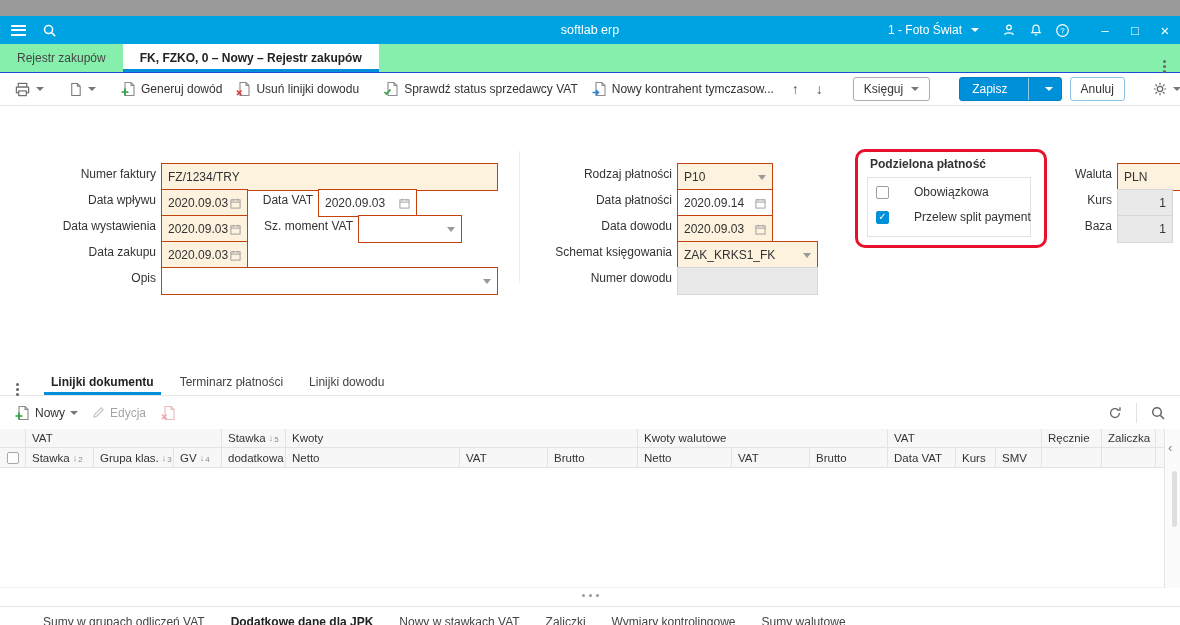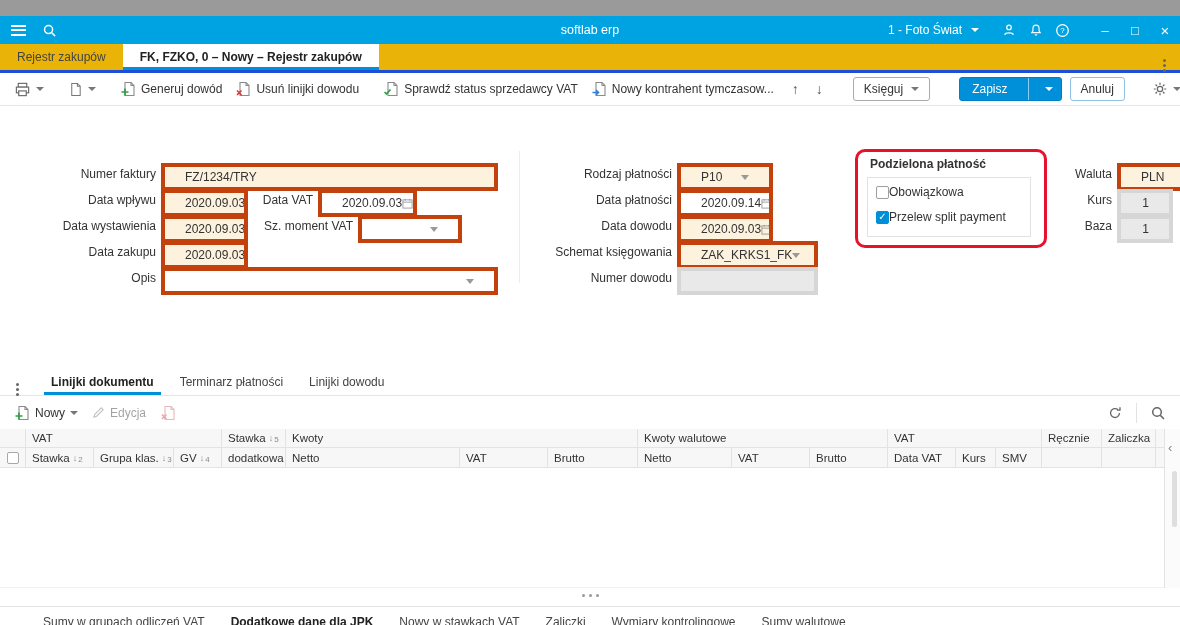--- a/index.html
+++ b/index.html
@@ -16,22 +16,22 @@
   .tb-title { position:absolute; left:0; right:0; text-align:center; font-size:12.5px; }
   .tb-right { margin-left:auto; display:flex; align-items:center; z-index:2; }
   .hamburger { width:15px; height:11px; display:flex; flex-direction:column; justify-content:space-between; }
   .hamburger i { display:block; height:2px; background:#fff; }
   .context { display:flex; align-items:center; gap:9px; margin-right:16px; font-size:12px; }
   .caret-w { width:0; height:0; border-left:4px solid transparent; border-right:4px solid transparent; border-top:4px solid #fff; }
   .tb-ic { width:27px; display:flex; justify-content:center; align-items:center; }
   .win-btn { width:30px; height:28px; display:flex; align-items:center; justify-content:center; font-size:13px; }
   .win-close { font-size:15px; }
   
-  .doctabs { position:absolute; top:28px; left:0; right:0; height:29px; background:#eab308;
-    border-bottom:3px solid #1d4ed8; display:flex; align-items:stretch;text-align:center; }
+  .doctabs { position:absolute; top:28px; left:0; right:0; height:29px; background:#86efac;
+    border-bottom:1px solid #1d4ed8; display:flex; align-items:stretch;text-align:center; }
   .doctab { display:flex; align-items:center; padding:0 17px; color:#444; white-space:nowrap; }
   .doctab.active { background:#fff; color:#222; font-weight:bold; position:relative; }
   .doctab.active::after { content:""; position:absolute; left:0; right:0; bottom:0; height:3px; background:#0090DA; }
   .dots-v { width:3px; height:3px; border-radius:50%; background:#666;
     box-shadow:0 5px 0 #666, 0 10px 0 #666; display:inline-block; }
   .doctabs-menu { margin-left:auto; align-self:center; margin-right:14px; height:13px; }
   
   .toolbar { position:absolute; top:57px; left:0; right:0; height:33px; background:#fff;
     border-bottom:1px solid #E6E6E6; display:flex; align-items:center; padding:0 9px; gap:3px; }
   .tbtn { display:flex; align-items:center; gap:5px; padding:4px 5px; border-radius:3px; white-space:nowrap; }
@@ -51,33 +51,33 @@
   .formtabs { position:absolute; top:90px; left:0; right:0; height:30px; background:#fff;
     border-bottom:1px solid #E6E6E6; display:flex; align-items:stretch; padding-left:14px; }
   .ftab { display:flex; align-items:center; padding:0 12px; color:#444; position:relative; }
   .ftab.active { color:#222; font-weight:bold; }
   .ftab.active::after { content:""; position:absolute; left:6px; right:6px; bottom:0; height:3px; background:#0090DA; }
   .scrollup { position:absolute; right:8px; top:10px; width:0; height:0;
     border-left:4px solid transparent; border-right:4px solid transparent; border-bottom:5px solid #999; }
   
   .formarea { position:absolute; top:120px; left:0; right:0; height:232px; background:#fff; }
   .lbl { position:absolute; height:22px; line-height:22px; text-align:right; color:#333; }
-  .inp { position:absolute; height:28px; border:4px solid #c2410c; background:#fff;
-    display:flex; align-items:center; padding:0 20px; overflow:hidden; white-space:nowrap; }
+  .inp { position:absolute; height:28px; border:1px solid #c2410c; background:#fff;
+    display:flex; align-items:center; padding:0 6px; overflow:hidden; white-space:nowrap; }
   .cream { background:#FCF2DE; }
   .dis { background:#E9E9E9; border-color:#D6D6D6; }
   .val-right { margin-left:auto; }
   .cal { margin-left:auto; display:flex; align-items:center; }
   .combo-caret { margin-left:auto; width:0; height:0;
     border-left:4px solid transparent; border-right:4px solid transparent; border-top:5px solid #999; }
   .vsep { position:absolute; width:1px; background:#ECECEC; }
   .annot { position:absolute; border:3px solid #E8112D; border-radius:10px; }
   .grp-title { position:absolute; font-weight:bold; }
   .grp-box { position:absolute; border:1px solid #E2E2E2; background:#fff; }
-  .cbrow { position:absolute; display:flex; align-items:center; gap:0; }
+  .cbrow { position:absolute; display:flex; align-items:center; gap:25px; }
   .cb { width:13px; height:13px; border:1px solid #9E9E9E; border-radius:2px; background:#fff;
     display:flex; align-items:center; justify-content:center; font-size:10px; color:#fff; line-height:1; }
   .cb.checked { background:#0090DA; border-color:#0090DA; }
   .cb.checked::after { content:"✓"; }
   
   .linestabs { position:absolute; top:352px; left:0; right:0; height:28px; background:#fff;
     border-bottom:1px solid #E6E6E6; display:flex; align-items:stretch; padding-left:38px; }
   .ltab { display:flex; align-items:center; padding:0 13px; color:#444; position:relative; }
   .ltab.active { color:#222; font-weight:bold; }
   .ltab.active::after { content:""; position:absolute; left:6px; right:6px; bottom:0; height:3px; background:#0090DA; }

